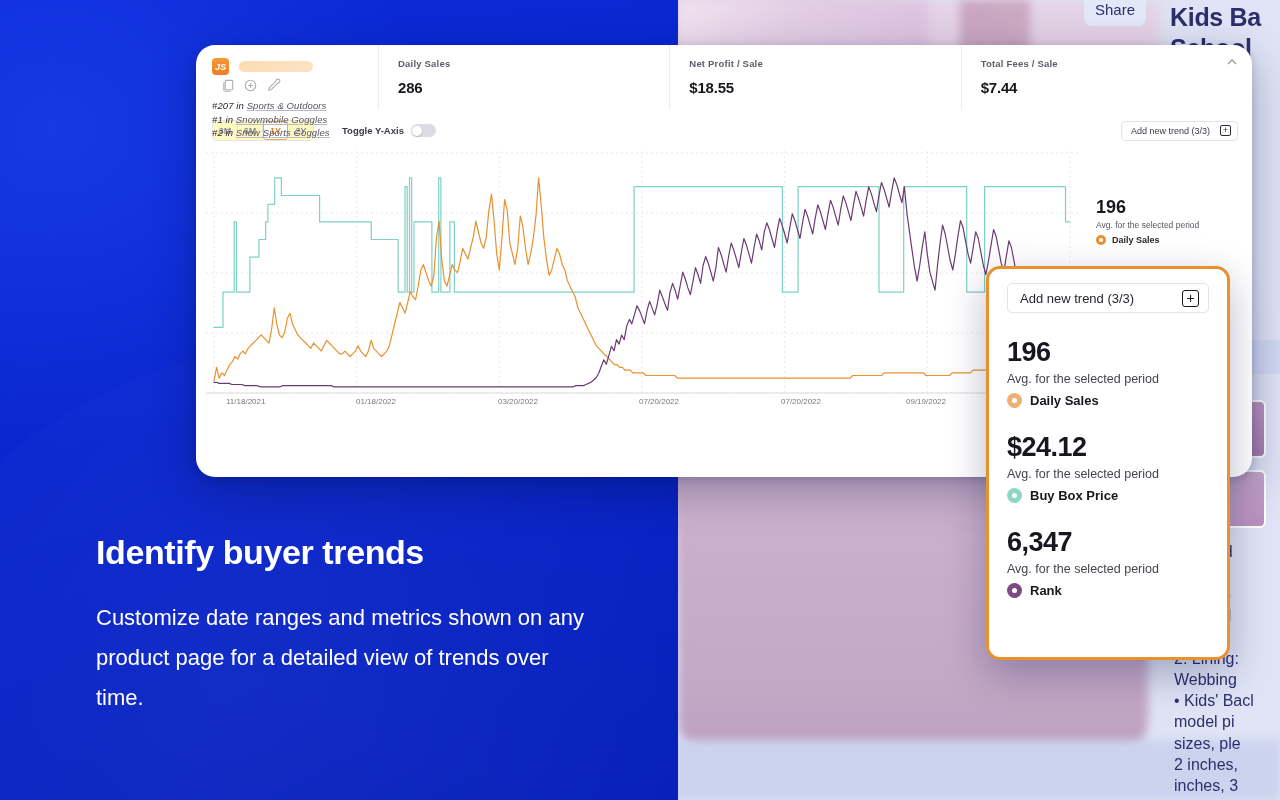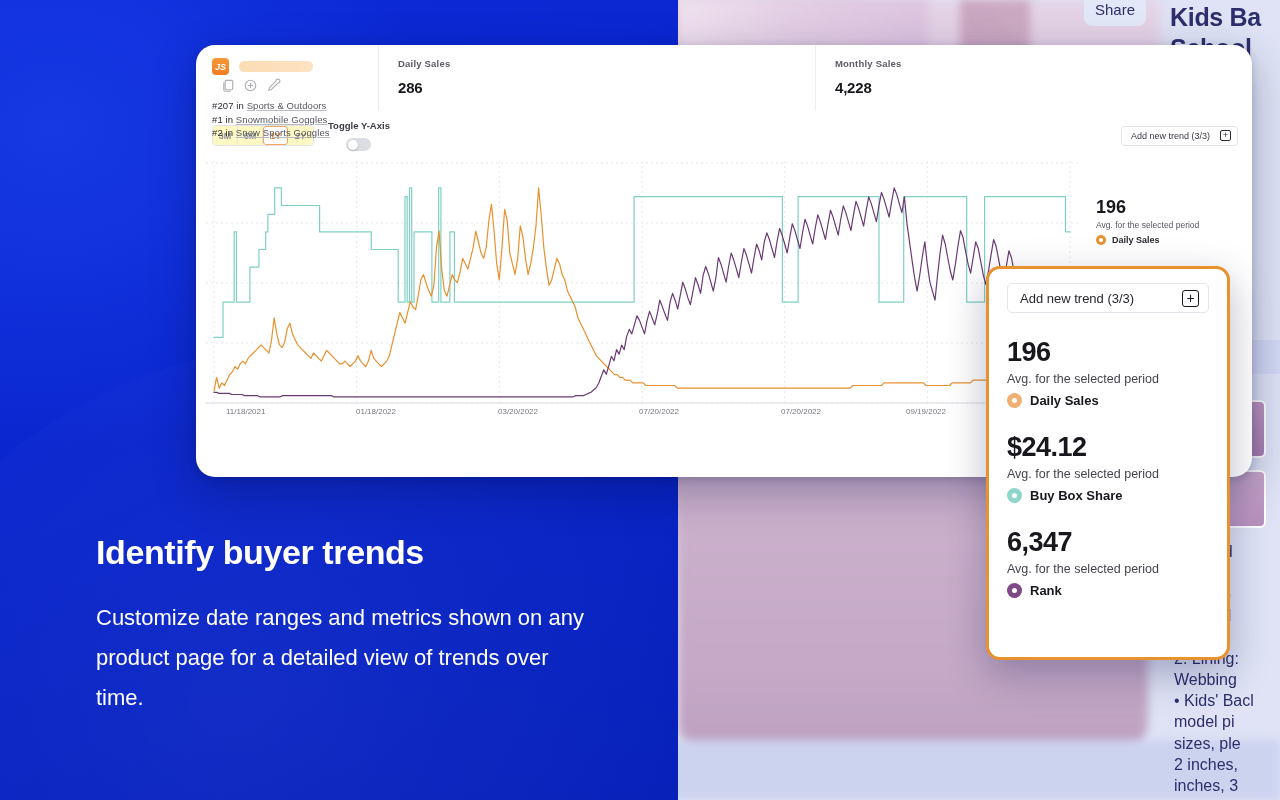--- a/index.html
+++ b/index.html
@@ -132,21 +132,21 @@
   }
   .title-blur {
     display: inline-block; vertical-align: middle; margin-left: 6px;
     width: 74px; height: 11px; border-radius: 6px;
     background: linear-gradient(90deg,#fbdcb4,#fde2c2);
   }
   .head-icons { display:inline-block; margin-left: 6px; vertical-align: middle; }
   .hicon { display:inline-block; width: 15px; height: 15px; vertical-align: middle; margin-left: 3px; opacity:.55; }
   .hicon svg { display:block; }
   .ranks { margin-top: 5px; }
-  .rank-line { font-size: 9.5px; color: #2b2b33; line-height: 13.5px; letter-spacing: .1px;}
+  .rank-line { font-size: 9.5px; color: #2b2b33; line-height: 13.5px; letter-spacing: .1px; font-style: italic;}
   .rank-line a { color: #55555f; text-decoration: underline; text-decoration-color:#b9b9c2; }
 
   .metrics { flex: 1; display: flex; }
   .metric {
     flex: 1; border-left: 1px solid #ececf1;
     padding: 13px 0 0 19px; position: relative;
   }
   .metric .m-label { font-size: 9.5px; color: #5d5d68; font-weight: 600; letter-spacing: .2px;}
   .metric .m-value { font-size: 15px; color: #17171d; font-weight: 700; margin-top: 10px; letter-spacing: -.2px;}
   .collapse-chevron {
@@ -168,21 +168,21 @@
   
   .controls { display: flex; align-items: center; padding: 10px 14px 0 16px; }
   .seg { display: flex; border: 1px solid #e3e3e9; border-radius: 4px; overflow: hidden; }
   .seg-btn {
     width: 25px; height: 19px; display: flex; align-items: center; justify-content: center;
     font-size: 9px; color: #8b8b96; font-weight: 700; background:#fef9c3; cursor: pointer;
     border-right: 1px solid #e3e3e9;
   }
   .seg-btn:last-child { border-right: none; font-style: italic; }
   .seg-btn.active { color: #e07b24; border: 1px solid #f0a758; border-radius:3px; background:#fff; }
-  .toggle-wrap { display: flex; align-items: center; margin-left: 14px; gap: 7px; flex-direction: column; }
+  .toggle-wrap { display: flex; align-items: center; margin-left: 28px; gap: 7px; }
   .toggle-label { font-size: 9.5px; color: #3a3a44; font-weight: 600; }
   .toggle {
     width: 25px; height: 13px; border-radius: 7px; background: #dcdce3; position: relative; cursor: pointer;
   }
   .toggle .knob { position:absolute; left: 1.5px; top: 1.5px; width: 10px; height: 10px; border-radius: 50%; background:#fff; box-shadow: 0 1px 2px rgba(0,0,0,.2);}
 
   .add-trend-top {
     margin-left: auto; display: flex; align-items: center; gap: 10px;
     border: 1px solid #e3e3e9; border-radius: 4px; height: 20px;
     padding: 0 6px 0 9px; background: #fff; cursor: pointer;
@@ -328,22 +328,31 @@
           </div>
         </div>
       </div>
 
       <div class="metrics">
         <div class="metric">
           <div class="m-label">Daily Sales</div>
           <div class="m-value">286</div>
         </div>
         <div class="metric">
-          <div class="m-label">Monthly Sales</div>
-          <div class="m-value">4,228</div>
+          <div class="m-label">Net Profit / Sale</div>
+          <div class="m-value">$18.55</div>
+        </div>
+        <div class="metric">
+          <div class="m-label">Total Fees / Sale</div>
+          <div class="m-value">$7.44</div>
+          <span class="collapse-chevron">
+            <svg viewBox="0 0 16 16" width="16" height="16" fill="none" stroke="currentColor" stroke-width="1.4">
+                <path d="M4 10l4-4 4 4"></path>
+              </svg>
+          </span>
         </div>
       </div>
     </div>
 
 
     <div class="controls">
       <div class="seg">
         <div class="seg-btn">3M</div>
         <div class="seg-btn">6M</div>
         <div class="seg-btn active">1Y</div>
@@ -419,21 +428,21 @@
       </div>
     </div>
 
     <div class="p-stat">
       <div class="p-big">$24.12</div>
       <div class="p-sub">Avg. for the selected period</div>
       <div class="p-leg">
         <span class="p-dot" style="background:#8fd6ca">
             <i></i>
           </span>
-        <span class="p-name">Buy Box Share</span>
+        <span class="p-name">Buy Box Price</span>
       </div>
     </div>
 
     <div class="p-stat">
       <div class="p-big">6,347</div>
       <div class="p-sub">Avg. for the selected period</div>
       <div class="p-leg">
         <span class="p-dot" style="background:#7e4a86">
             <i></i>
           </span>

